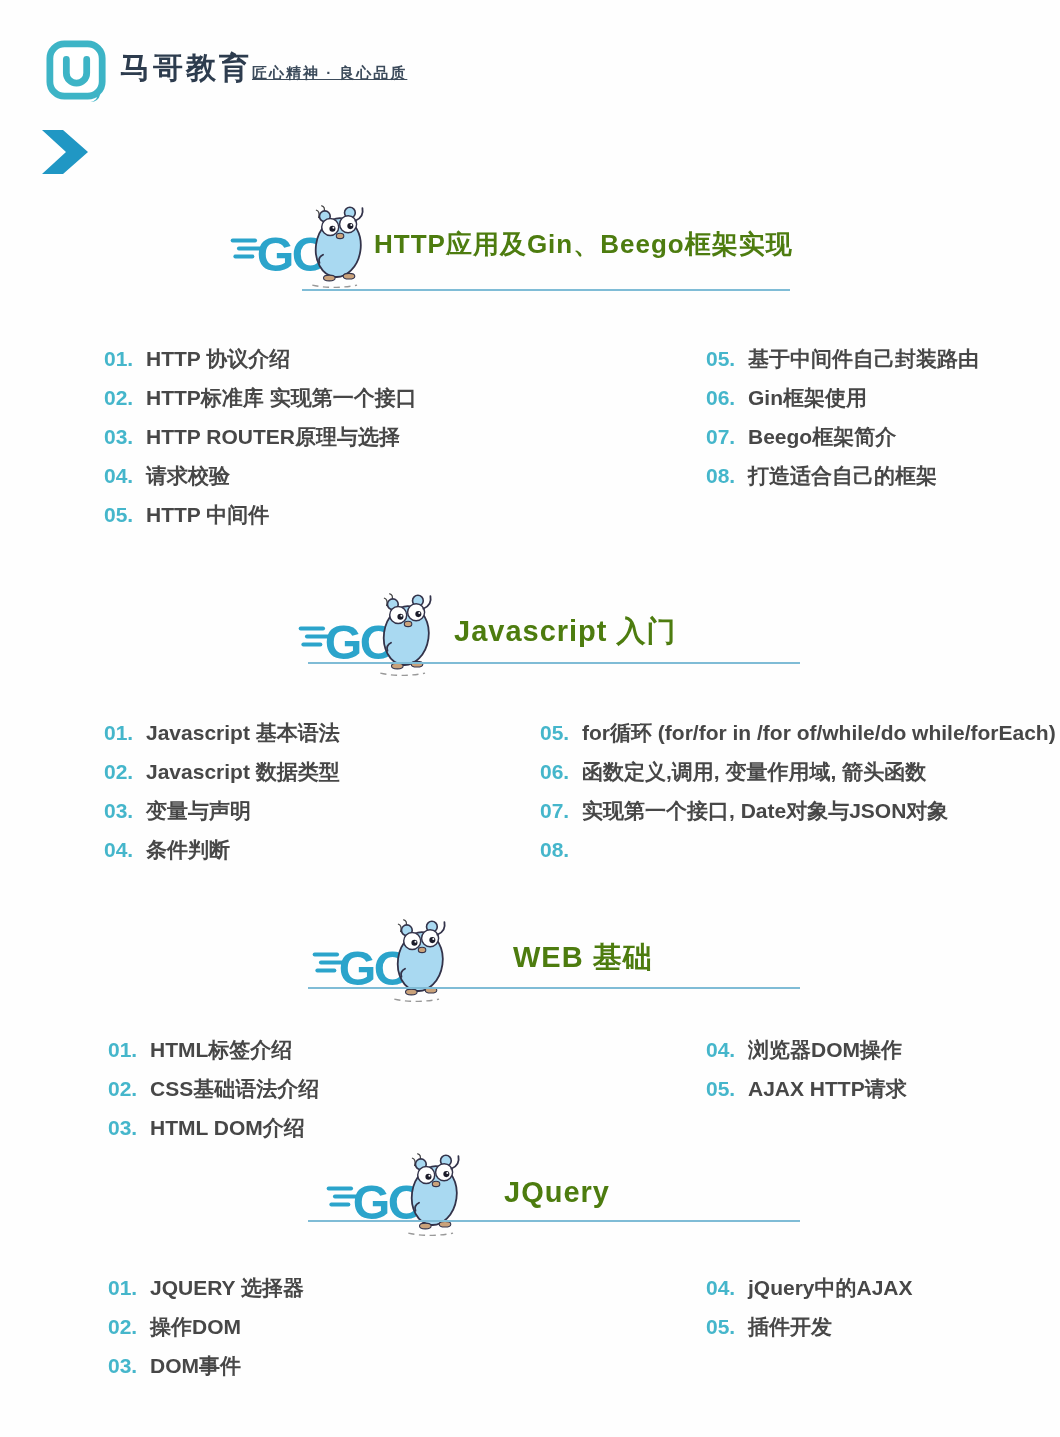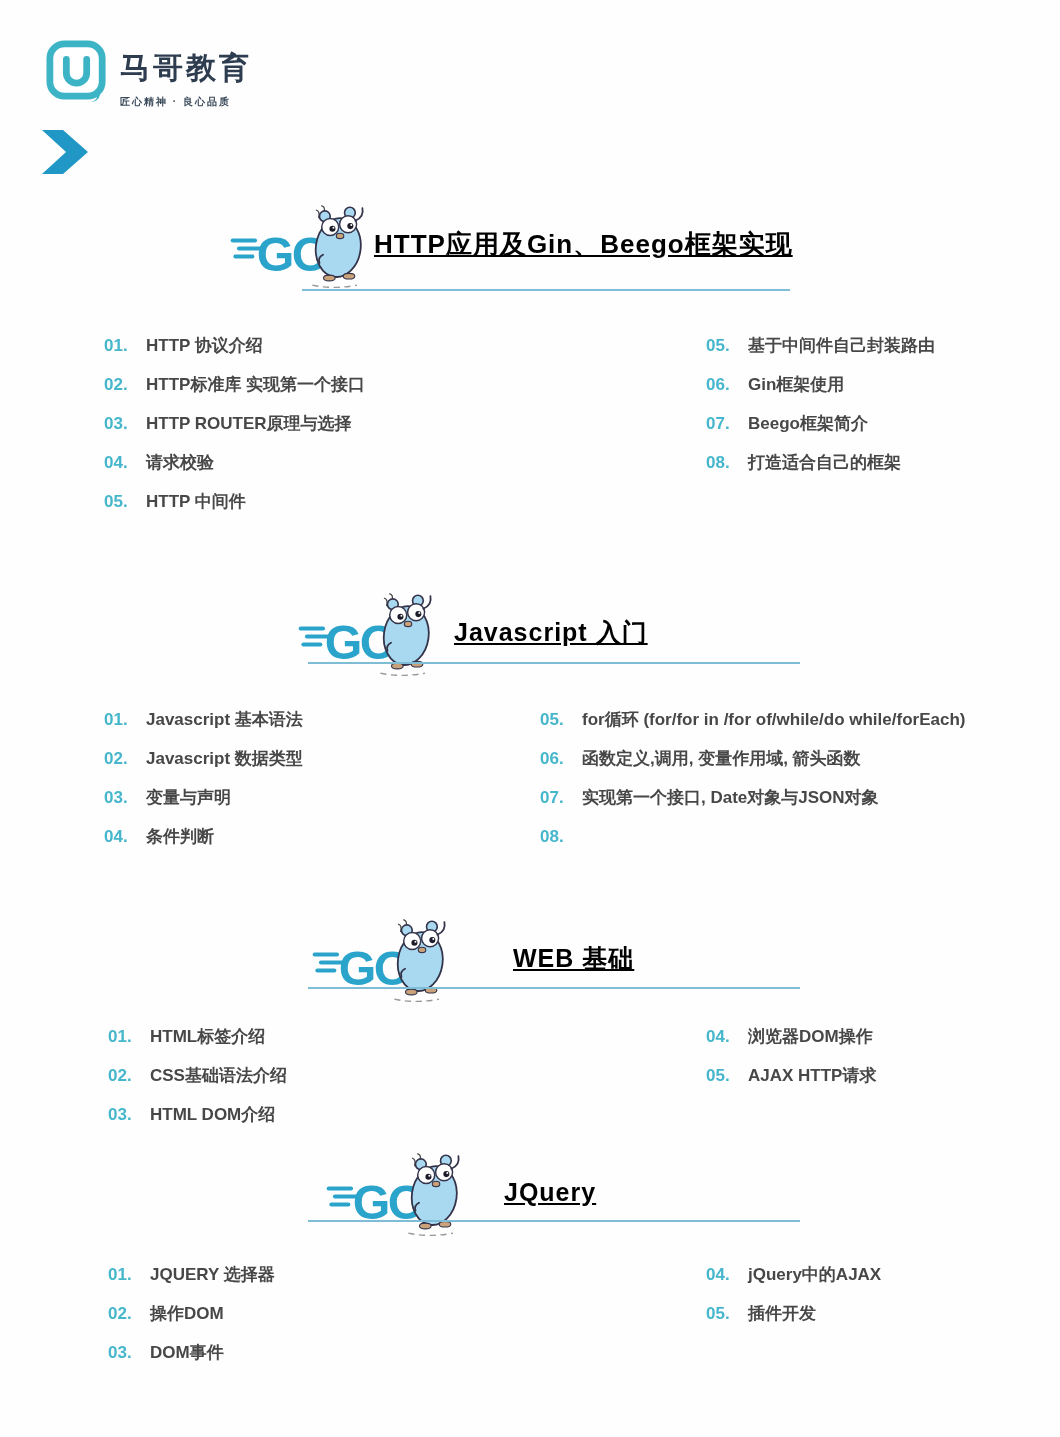--- a/index.html
+++ b/index.html
@@ -4,39 +4,39 @@
 <style>
   html,body { margin:0; padding:0; background:#ffffff; }
   .page {
     position:relative; width:1060px; height:1437px; background:#fefefe;
     font-family:"Liberation Sans", sans-serif; overflow:hidden;
   }
 
   
   .brand { position:absolute; left:46px; top:40px; display:flex; align-items:flex-start; gap:12px; }
   .brand-icon { width:62px; height:64px; }
-  .brand-text { display:flex; flex-direction:column; padding-top:8px; }
+  .brand-text { display:flex; padding-top:8px; }
   .brand-name { font-size:30px; font-weight:bold; color:#2d3c4e; letter-spacing:3px; }
-  .brand-tagline { font-size:10px; color:#3c4b5b; margin-top:6px; letter-spacing:2px; font-weight:bold; }
+  .brand-tagline { font-size:15px; color:#3c4b5b; margin-top:16px; letter-spacing:2px; font-weight:bold;text-decoration:underline; }
 
   
   .main-title-row { position:absolute; left:42px; top:130px; display:flex; align-items:center; gap:18px; }
   .chevron-wrap { width:46px; height:44px; }
   .page-title { font-size:31px; font-weight:bold; color:#2097c4; letter-spacing:1px; }
 
   
   .sec-head { position:absolute; display:flex; align-items:center; }
   .go-logo { width:136px; height:88px; flex:0 0 auto; }
-  .sec-title { font-size:26px; font-weight:bold; color:#000000; margin-left:8px; letter-spacing:1px; white-space:nowrap;text-decoration:underline; }
-  .sec-title.sm { font-size:25px; }
+  .sec-title { font-size:26px; font-weight:bold; color:#4d7c0f; margin-left:8px; letter-spacing:1px; white-space:nowrap; }
+  .sec-title.sm { font-size:29px; }
   .sec-underline { position:absolute; height:2px; background:#7fbcd6; }
 
   
   .col { position:absolute; }
-  .item { display:flex; align-items:flex-start; height:39px; font-size:17px; line-height:26px; white-space:nowrap; }
+  .item { display:flex; align-items:flex-end; height:39px; font-size:21px; line-height:26px; white-space:nowrap; }
   .num { color:#45b6cb; font-weight:bold; width:42px; flex:0 0 auto; }
   .txt { color:#474747; font-weight:bold; }
 </style>
 </head>
 <body>
 
 <svg width="0" height="0" style="position:absolute" aria-hidden="true">
   <defs>
     <symbol id="go-logo-sym" viewBox="0 0 152 96">
 

